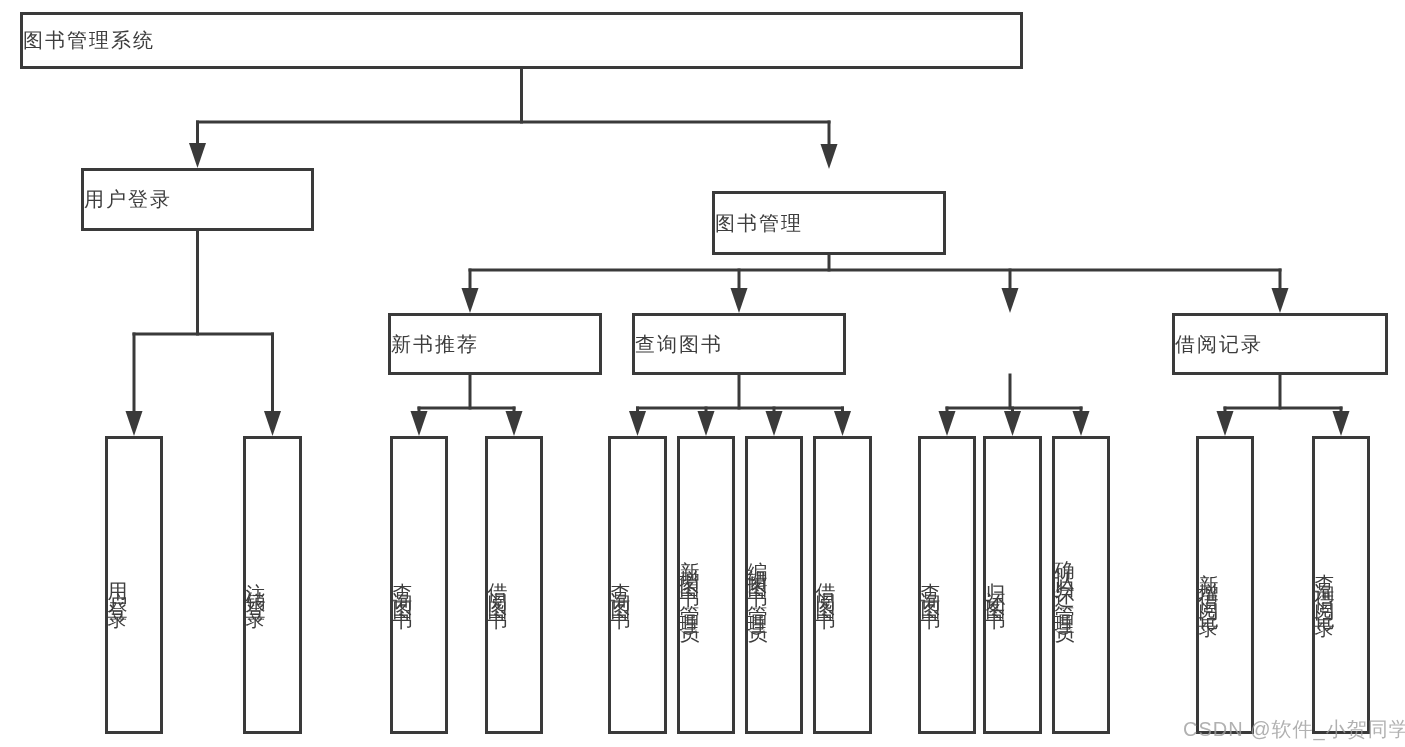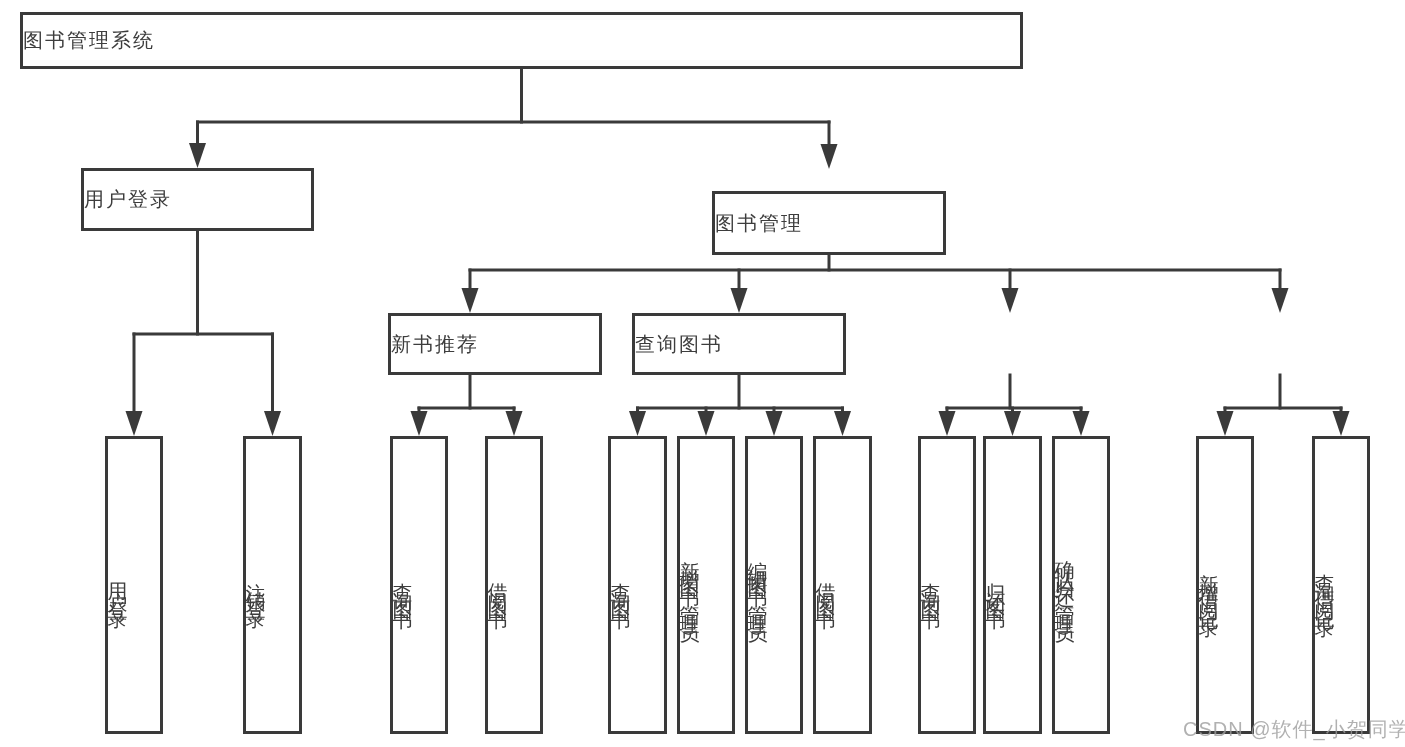--- a/index.html
+++ b/index.html
@@ -116,20 +116,23 @@
     </div>
     <div class="node node-h" style="left: 712px; top: 169px; width: 234px; height: 64px; margin-top: 22px;">
       <span class="node-label">图书管理</span>
     </div>
     <div class="node node-h" style="left: 344px; top: 313px; width: 214px; height: 62px; margin-left: 44px;">
       <span class="node-label">新书推荐</span>
     </div>
     <div class="node node-h" style="left: 632px; top: 313px; width: 214px; height: 62px;">
       <span class="node-label">查询图书</span>
     </div>
+    <div class="node node-h" style="left: 1172px; top: 313px; width: 216px; height: 62px;">
+      <span class="node-label">借阅记录</span>
+    </div>
     <div class="node node-v" style="left: 105px; top: 436px; width: 58px; height: 298px;">
       <span class="node-label">用户登录</span>
     </div>
     <div class="node node-v" style="left: 243px; top: 436px; width: 59px; height: 298px;">
       <span class="node-label">注销登录</span>
     </div>
     <div class="node node-v" style="left: 390px; top: 436px; width: 58px; height: 298px;">
       <span class="node-label">查询图书</span>
     </div>
     <div class="node node-v" style="left: 485px; top: 436px; width: 58px; height: 298px;">

